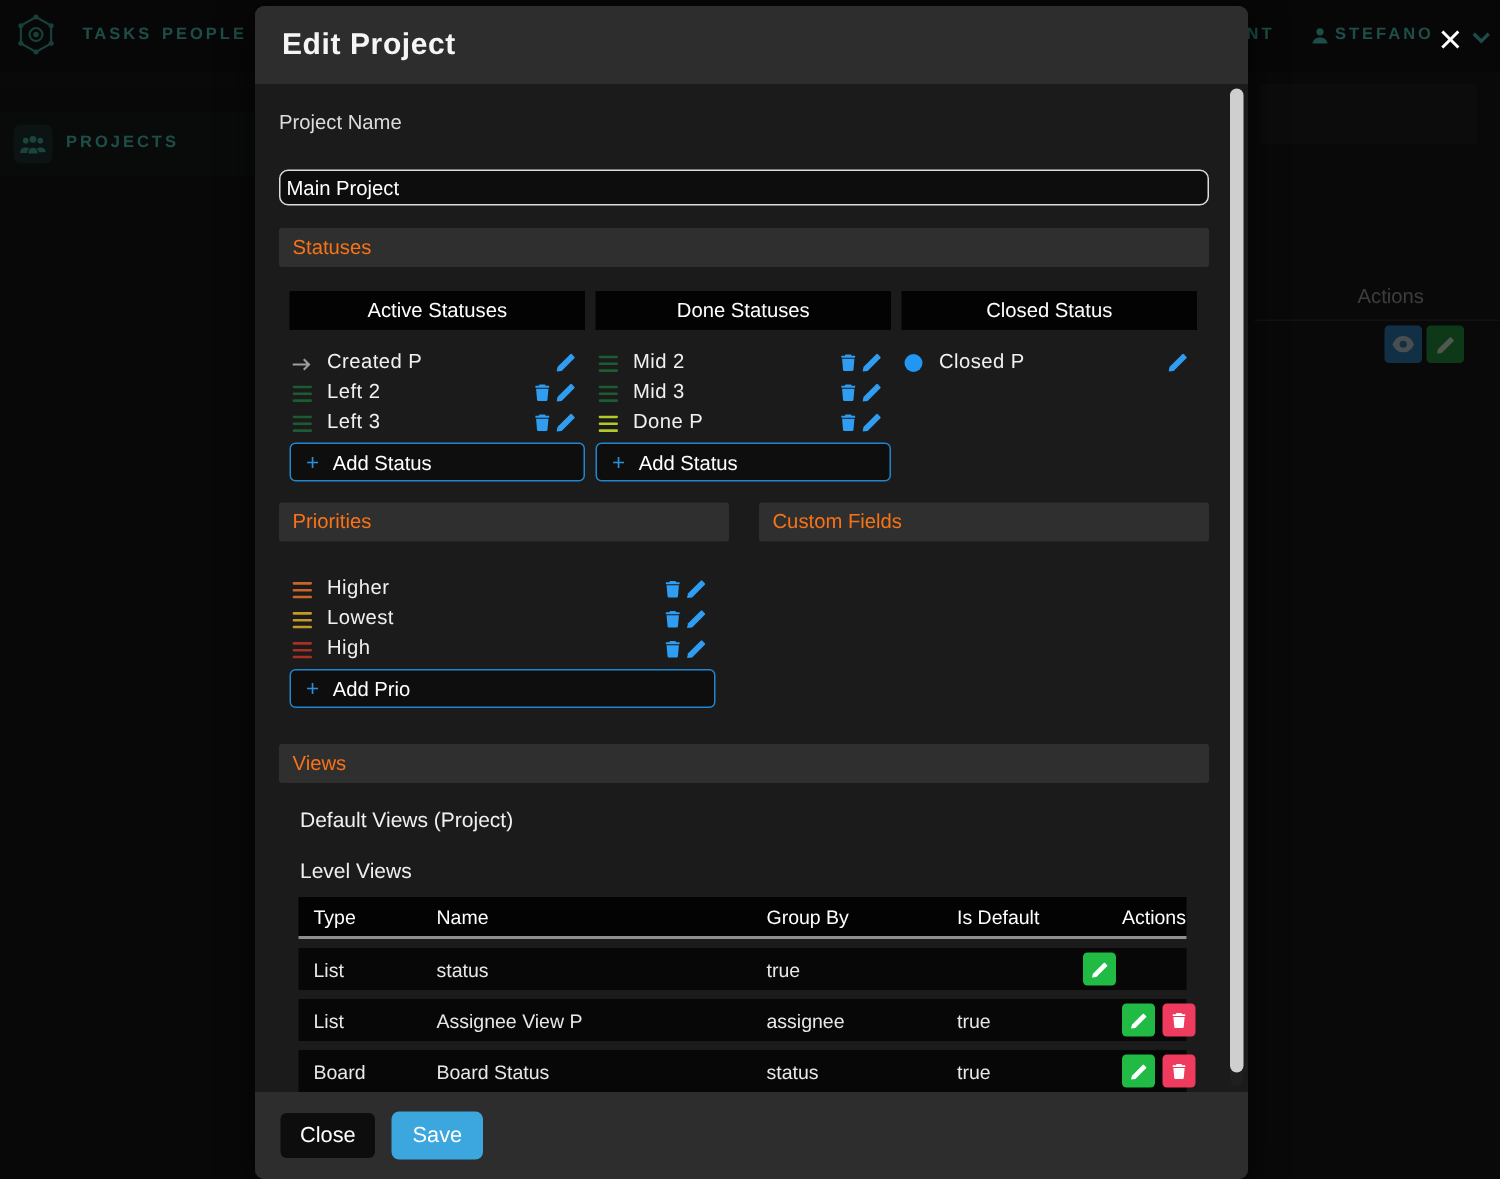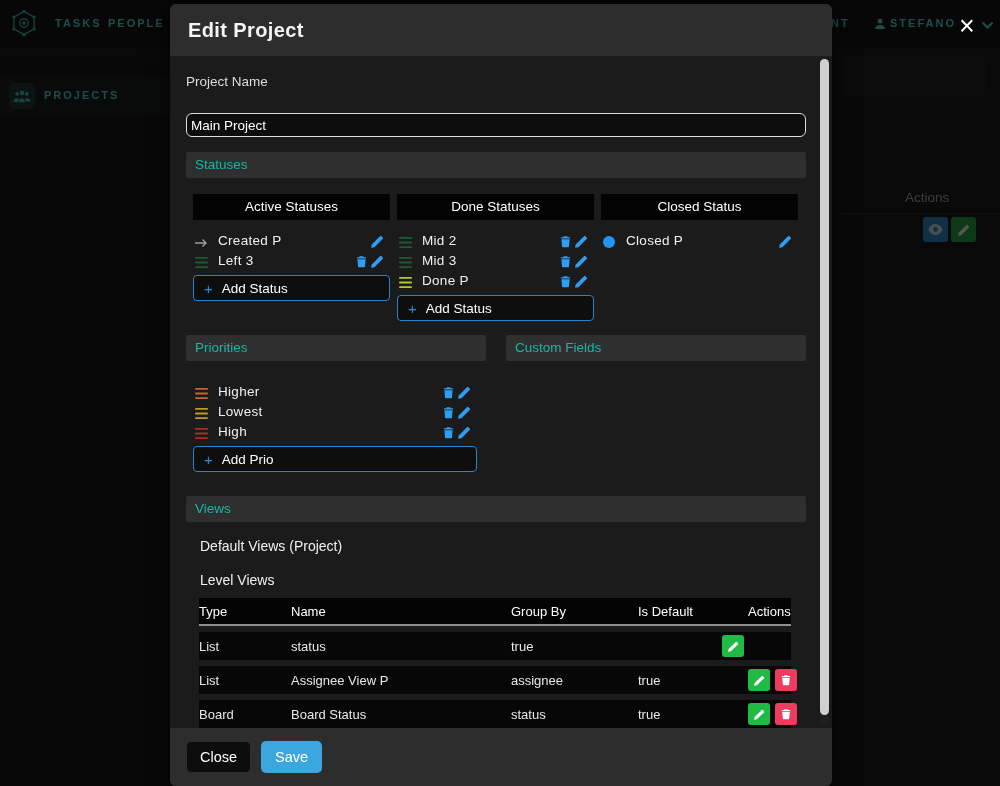--- a/index.html
+++ b/index.html
@@ -44,21 +44,21 @@
   .modal-title { font-size:20px; font-weight:700; color:#f5f5f5; letter-spacing:.4px; }
   .modal-body { position:absolute; left:0; top:52px; right:0; bottom:0; overflow:hidden;
     padding:0 26px 0 16px; }
 
   .field-label { margin-top:18px; font-size:13.5px; color:#dcdcdc; }
   .name-input { display:block; width:100%; height:24px; margin-top:24px; background:#0d0d0d;
     border:1px solid #dcdcdc; border-radius:6px; color:#ffffff; font-size:13.5px; padding:0 4px;
     font-family:"Liberation Sans", sans-serif; outline:none; }
 
   .bar { margin-top:15px; height:26px; background:#2f2f2f; border-radius:2px;
-    line-height:26px; padding:0 9px; font-size:13.5px; color:#14b8a6; }
+    line-height:26px; padding:0 9px; font-size:13.5px; color:#f97316; }
 
   .statuses-grid { margin:16px 0 0 7px; display:flex; gap:7px; }
   .scol { width:197px; }
   .colhead { background:#030303; height:26px; line-height:26px; text-align:center;
     font-size:13.5px; color:#ffffff; margin-bottom:8px; }
   .srow { display:flex; align-items:flex-end; height:20px; padding-left:2px; }
   .handle { width:15px; margin-right:8px; display:flex; align-items:center; }
   .dot { width:12px; height:12px; border-radius:50%; }
   .sname { font-size:13.5px; color:#f0f0f0; letter-spacing:.3px; }
   .acts { margin-left:auto; display:flex; align-items:center; gap:4px; padding-right:6px; }
@@ -72,21 +72,21 @@
   .pcol { width:300px; }
   .pitems { margin:18px 0 0 7px; width:284px; }
   .pitems .srow { margin-bottom:0; }
 
   .sub-label { margin:16px 0 0 14px; font-size:14px; color:#f0f0f0; }
 
   .vtable { margin:10px 0 0 13px; width:592px; }
   .thead, .trow { display:grid; grid-template-columns:92px 220px 127px 110px 1fr; align-items:center; }
   .thead { background:#030303; height:28px; border-bottom:2px solid #8f8f8f;
     font-size:13px; color:#ffffff; }
-  .thead > div:first-child, .trow > div:first-child { }
+  .thead > div:first-child, .trow > div:first-child { padding-left:10px; }
   .trow { background:#070707; height:28px; margin-top:6px; font-size:13px; color:#e8e8e8; }
   .actcell { display:flex; justify-content:flex-end; gap:5px; padding-right:4px; }
   .abtn { width:22px; height:22px; border-radius:3px; display:flex; align-items:center;
     justify-content:center; cursor:pointer; }
   .abtn.green { background:#21ba45; } .abtn.red { background:#ef3b5e; }
 
   .modal-footer { position:absolute; left:0; right:0; bottom:0; height:58px; background:#2d2d2d;
     border-radius:0 0 6px 6px; display:flex; align-items:center; padding:0 16px; gap:10px; z-index:3; }
   .close-btn { background:#0d0d0d; border:1px solid #2e2e2e; color:#fff; font-size:14.5px;
     padding:7px 13px; border-radius:5px; cursor:pointer; font-family:"Liberation Sans", sans-serif; }
@@ -202,20 +202,42 @@
             </span>
           </div>
           <div class="srow">
             <span class="handle" style="color: rgb(29, 92, 51);">
               <svg width="13" height="11" viewBox="0 0 13 11" fill="currentColor">
                   <rect width="13" height="1.8" rx=".9"></rect>
                   <rect y="4.6" width="13" height="1.8" rx=".9"></rect>
                   <rect y="9.2" width="13" height="1.8" rx=".9"></rect>
                 </svg>
             </span>
+            <span class="sname">Left 2</span>
+            <span class="acts">
+              <span class="ic">
+                  <svg width="11" height="13" viewBox="0 0 12 13">
+                    <path fill="#2f9df1" d="M1.5 4h9l-.7 8a1 1 0 0 1-1 .9H3.2a1 1 0 0 1-1-.9zM4 .8h4l.5 1H11v1.4H1V1.8h2.5z"></path>
+                  </svg>
+                </span>
+              <span class="ic">
+                  <svg width="13" height="13" viewBox="0 0 14 14">
+                    <path fill="#2f9df1" d="M0 13.6l.8-3.3L9.9 1.2a.8.8 0 0 1 1.1 0l1.8 1.8a.8.8 0 0 1 0 1.1L3.7 13.2z"></path>
+                  </svg>
+                </span>
+            </span>
+          </div>
+          <div class="srow">
+            <span class="handle" style="color: rgb(29, 92, 51);">
+              <svg width="13" height="11" viewBox="0 0 13 11" fill="currentColor">
+                  <rect width="13" height="1.8" rx=".9"></rect>
+                  <rect y="4.6" width="13" height="1.8" rx=".9"></rect>
+                  <rect y="9.2" width="13" height="1.8" rx=".9"></rect>
+                </svg>
+            </span>
             <span class="sname">Left 3</span>
             <span class="acts">
               <span class="ic">
                   <svg width="11" height="13" viewBox="0 0 12 13">
                     <path fill="#2f9df1" d="M1.5 4h9l-.7 8a1 1 0 0 1-1 .9H3.2a1 1 0 0 1-1-.9zM4 .8h4l.5 1H11v1.4H1V1.8h2.5z"></path>
                   </svg>
                 </span>
               <span class="ic">
                   <svg width="13" height="13" viewBox="0 0 14 14">
                     <path fill="#2f9df1" d="M0 13.6l.8-3.3L9.9 1.2a.8.8 0 0 1 1.1 0l1.8 1.8a.8.8 0 0 1 0 1.1L3.7 13.2z"></path>

